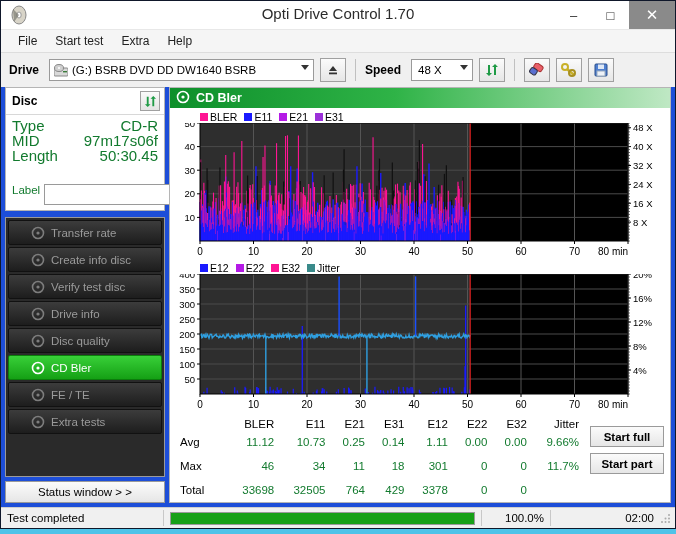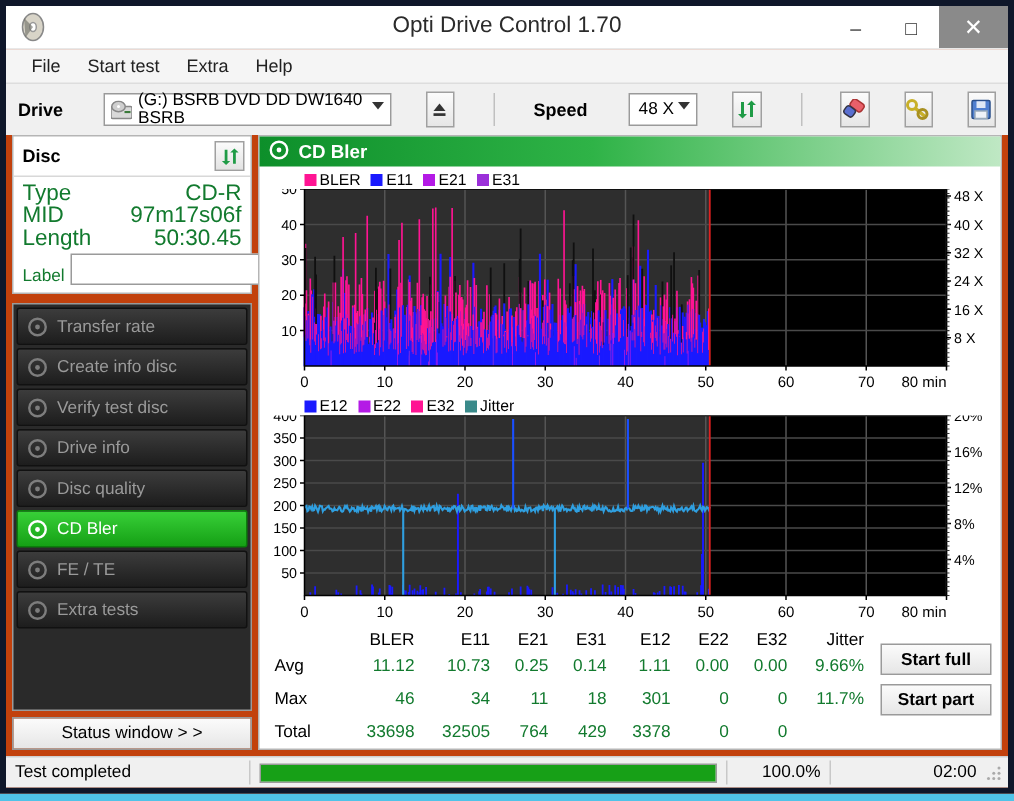--- a/index.html
+++ b/index.html
@@ -4,21 +4,21 @@
 <style>
   html,body{margin:0;padding:0;}
   body{
     width:676px;height:534px;overflow:hidden;
     font-family:"Liberation Sans",sans-serif;
     background:#4fc3e8;
     font-size:12px;
   }
   .window{
     position:absolute;left:0;top:0;width:676px;height:529px;
-    background:#c2410c;border:4px solid #0f172a;box-sizing:border-box;
+    background:#1d4ed8;border:1px solid #0f172a;box-sizing:border-box;
     display:flex;flex-direction:column;
   }
   
   .titlebar{
     height:28px;background:#ffffff;position:relative;flex:0 0 auto;
     border-bottom:1px solid #e8e8e8;
   }
   .app-icon{
     position:absolute;left:8px;top:4px;width:20px;height:20px;
   }
@@ -29,21 +29,21 @@
   .wbtns{position:absolute;right:0;top:0;display:flex;height:28px;}
   .wbtn{width:37px;height:28px;display:flex;align-items:center;justify-content:center;
         color:#333;font-size:13px;}
   .wbtn.close{background:#8a8a8a;color:#fff;width:46px;font-size:15px;}
   
   .menubar{height:22px;background:#f5f5f5;display:flex;align-items:center;
            padding-left:8px;flex:0 0 auto;border-bottom:1px solid #ddd;}
   .menuitem{padding:2px 9px;font-size:12px;color:#222;}
   
   .toolbar{height:34px;background:#f0f0f0;display:flex;align-items:center;
-           padding:0 8px;flex:0 0 auto;gap:23px;}
+           padding:0 8px;flex:0 0 auto;gap:6px;}
   .tb-label{font-weight:bold;font-size:12px;color:#000;margin-right:4px;}
   .combo{
     height:22px;background:#fff;border:1px solid #9a9a9a;display:flex;align-items:center;
     font-size:11.5px;color:#000;position:relative;box-sizing:border-box;
   }
   .combo.drive{width:265px;padding-left:4px;}
   .combo.speed{width:62px;padding-left:6px;}
   .combo .arrow{position:absolute;right:4px;top:5px;width:0;height:0;
     border-left:4px solid transparent;border-right:4px solid transparent;border-top:5px solid #333;}
   .drv-ico{width:14px;height:13px;margin-right:4px;flex:0 0 auto;}
@@ -58,29 +58,29 @@
   
   .left{width:160px;display:flex;flex-direction:column;flex:0 0 auto;}
   .disc-box{border:1px solid #b5b5b5;background:#fff;padding:0;}
   .disc-head{display:flex;align-items:center;justify-content:space-between;
              padding:3px 4px 3px 6px;border-bottom:1px solid #d8d8d8;}
   .disc-head b{font-size:12px;color:#000;}
   .disc-rows{padding:3px 6px 5px 6px;}
   .drow{display:flex;justify-content:space-between;font-size:15px;line-height:15px;}
   .drow .k{color:#127a2e;}
   .drow .v{color:#127a2e;}
-  .label-row{display:flex;align-items:flex-end;gap:4px;margin-top:3px;}
+  .label-row{display:flex;align-items:flex-start;gap:4px;margin-top:21px;}
   .label-row .k{color:#127a2e;font-size:11.5px;}
   .label-input{flex:1 1 auto;height:17px;border:1px solid #9a9a9a;background:#fff;}
   .cdbtn{width:20px;height:20px;background:linear-gradient(#fbfbfb,#e3e3e3);
          border:1px solid #a0a0a0;display:flex;align-items:center;justify-content:center;box-sizing:border-box;}
   .navlist{margin-top:6px;border:1px solid #9a9a9a;background:#2a2a2a;padding:2px;
            display:flex;flex-direction:column;gap:2px;flex:1 1 auto;}
   .navitem{
-    height:25px;display:flex;align-items:center;gap:6px;padding-left:6px;
+    height:25px;display:flex;align-items:center;gap:6px;padding-left:22px;
     background:linear-gradient(#3c3c3c,#1d1d1d);
     border:1px solid #111;border-radius:2px;color:#9a9a9a;font-size:11.5px;
     box-sizing:border-box;flex:0 0 auto;
   }
   .navitem.active{background:linear-gradient(#38d038,#15a015);color:#ffffff;
                   border:1px solid #0b7d0b;font-weight:normal;}
   .navitem .nico{width:14px;height:14px;flex:0 0 auto;}
   .statusbtn{
     margin-top:4px;height:22px;background:linear-gradient(#fbfbfb,#e6e6e6);
     border:1px solid #9a9a9a;display:flex;align-items:center;justify-content:center;

